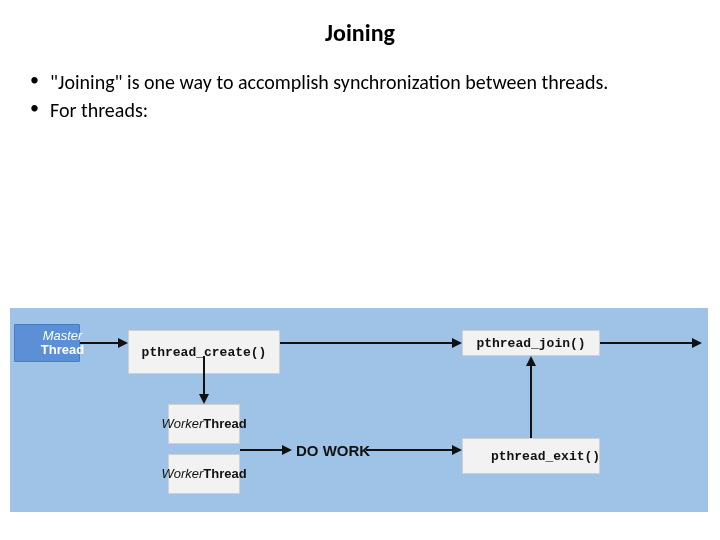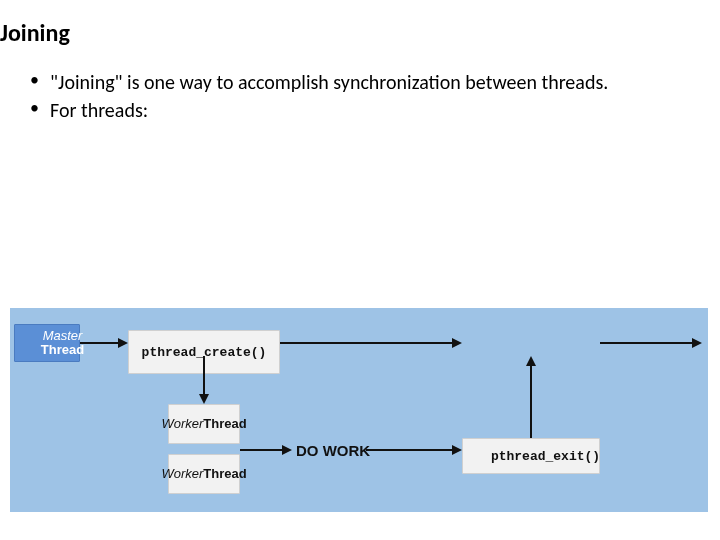--- a/index.html
+++ b/index.html
@@ -5,21 +5,21 @@
   * { box-sizing: border-box; margin: 0; padding: 0; }
   body {
     width: 720px;
     height: 540px;
     background: #fff;
     font-family: Calibri, Arial, sans-serif;
     color: #000;
     overflow: hidden;
   }
   .title {
-    text-align: left;
+    text-align: center;
     font-size: 24px;
     font-weight: bold;
     margin-top: 18px;
   }
   .bullets {
     margin: 22px 20px 0 22px;
     font-size: 20px;
     line-height: 1.3;
   }
   .bullets li { list-style: none; position: relative; padding-left: 28px; margin-bottom: 2px; }
@@ -123,20 +123,21 @@
   </div>
 
   <div class="arrow-line" style="left:70px; top:34px; width:38px; height:2px;"></div>
   <div class="arrow-head-r" style="left:108px; top:30px;"></div>
 
   <div class="box mono" style="left:118px; top:22px; width:152px; height:44px;">pthread_create()</div>
 
   <div class="arrow-line" style="left:270px; top:34px; width:172px; height:2px;"></div>
   <div class="arrow-head-r" style="left:442px; top:30px;"></div>
 
+  <div class="box mono" style="left:452px; top:22px; width:138px; height:26px;">pthread_join()</div>
 
   <div class="arrow-line" style="left:590px; top:34px; width:92px; height:2px;"></div>
   <div class="arrow-head-r" style="left:682px; top:30px;"></div>
 
   <div class="arrow-line" style="left:193px; top:48px; width:2px; height:38px;"></div>
   <div class="arrow-head-d" style="left:189px; top:86px;"></div>
 
   <div class="box worker" style="left:158px; top:96px; width:72px; height:40px;">
     <span class="l1">Worker</span>
     <span class="l2">Thread</span>

